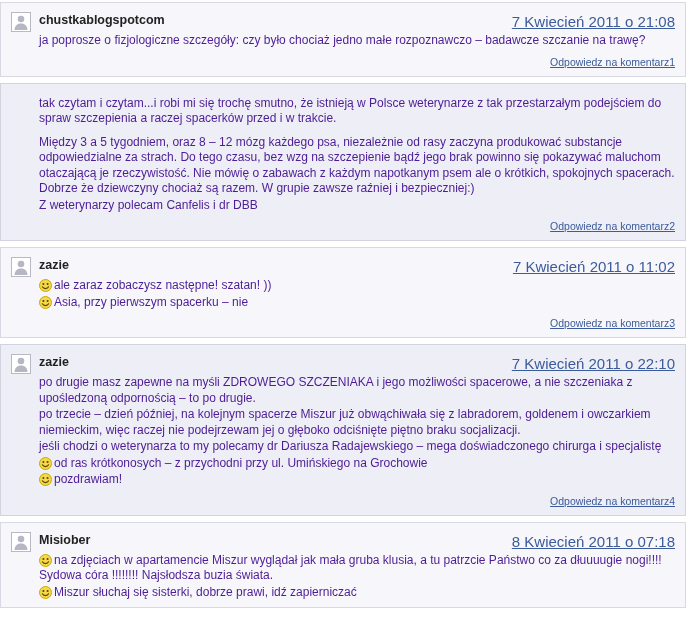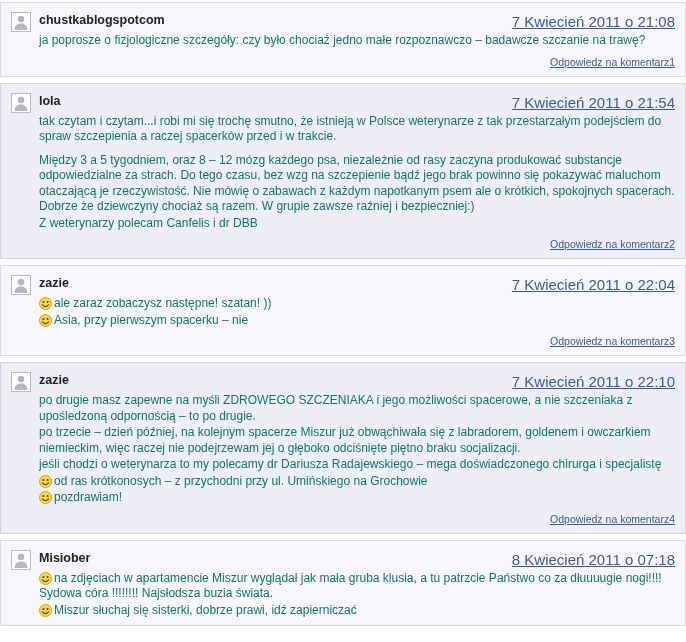--- a/index.html
+++ b/index.html
@@ -62,21 +62,21 @@
     font-size: 15px;
     color: #3b5b9b;
     text-decoration: underline;
     cursor: pointer;
     white-space: nowrap;
   }
   .body {
     margin: 4px 0 0 28px;
     line-height: 15.5px;
     font-size: 12px;
-    color: #0f766e;
+    color: #4c1d95;
   }
   .body p {
     margin: 0 0 1px 0;
   }
   .body p.sp {
     margin-top: 8px;
   }
   .emo {
     display: inline-block;
     vertical-align: -3px;
@@ -112,49 +112,38 @@
         </span>
         <div class="author">chustkablogspotcom</div>
         <a class="date">7 Kwiecień 2011 o 21:08</a>
       </div>
       <div class="body">
         <p><span>ja poprosze o fizjologiczne szczegóły: czy było chociaż jedno małe rozpoznawczo – badawcze szczanie na trawę?</span></p>
       </div>
       <div class="reply-wrap"><a class="reply">Odpowiedz na komentarz1</a></div>
     </div>
     <div class="comment alt">
-      <div class="comment-head">
-        <span class="avatar">
-          <svg width="18" height="18" viewBox="0 0 18 18" xmlns="http://www.w3.org/2000/svg">
-            <rect x="0" y="0" width="18" height="18" fill="#ffffff"></rect>
-            <circle cx="9" cy="6" r="3.3" fill="#b6b6c4"></circle>
-            <path d="M2.5 17 C2.5 12.3 6 10.4 9 10.4 C12 10.4 15.5 12.3 15.5 17 Z" fill="#b6b6c4"></path>
-          </svg>
-        </span>
-        <div class="author">lola</div>
-        <a class="date">7 Kwiecień 2011 o 21:54</a>
-      </div>
       <div class="body">
         <p><span>tak czytam i czytam...i robi mi się trochę smutno, że istnieją w Polsce weterynarze z tak przestarzałym podejściem do spraw szczepienia a raczej spacerków przed i w trakcie.</span></p>
         <p class="sp"><span>Między 3 a 5 tygodniem, oraz 8 – 12 mózg każdego psa, niezależnie od rasy zaczyna produkować substancje odpowiedzialne za strach. Do tego czasu, bez wzg na szczepienie bądź jego brak powinno się pokazywać maluchom otaczającą je rzeczywistość. Nie mówię o zabawach z każdym napotkanym psem ale o krótkich, spokojnych spacerach. Dobrze że dziewczyny chociaż są razem. W grupie zawsze raźniej i bezpieczniej:)</span></p>
         <p><span>Z weterynarzy polecam Canfelis i dr DBB</span></p>
       </div>
       <div class="reply-wrap"><a class="reply">Odpowiedz na komentarz2</a></div>
     </div>
     <div class="comment">
       <div class="comment-head">
         <span class="avatar">
           <svg width="18" height="18" viewBox="0 0 18 18" xmlns="http://www.w3.org/2000/svg">
             <rect x="0" y="0" width="18" height="18" fill="#ffffff"></rect>
             <circle cx="9" cy="6" r="3.3" fill="#b6b6c4"></circle>
             <path d="M2.5 17 C2.5 12.3 6 10.4 9 10.4 C12 10.4 15.5 12.3 15.5 17 Z" fill="#b6b6c4"></path>
           </svg>
         </span>
         <div class="author">zazie</div>
-        <a class="date">7 Kwiecień 2011 o 22:04</a>
+        <a class="date">7 Kwiecień 2011 o 11:02</a>
       </div>
       <div class="body">
         <p><span><svg class="emo" width="13" height="13" viewBox="0 0 13 13" xmlns="http://www.w3.org/2000/svg">
               <circle cx="6.5" cy="6.5" r="6" fill="#f3d84a" stroke="#c9a800" stroke-width="1"></circle>
               <circle cx="4.4" cy="5" r="1.05" fill="#5a4500"></circle>
               <circle cx="8.6" cy="5" r="1.05" fill="#5a4500"></circle>
               <path d="M3.4 7.8 C4.6 10.2 8.4 10.2 9.6 7.8" stroke="#5a4500" stroke-width="1.1" fill="none" stroke-linecap="round"></path>
             </svg></span><span>ale zaraz zobaczysz następne! szatan! ))</span></p>
         <p><span><svg class="emo" width="13" height="13" viewBox="0 0 13 13" xmlns="http://www.w3.org/2000/svg">
               <circle cx="6.5" cy="6.5" r="6" fill="#f3d84a" stroke="#c9a800" stroke-width="1"></circle>

